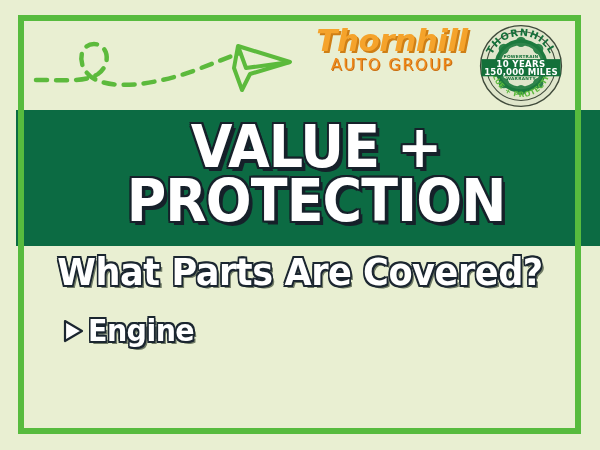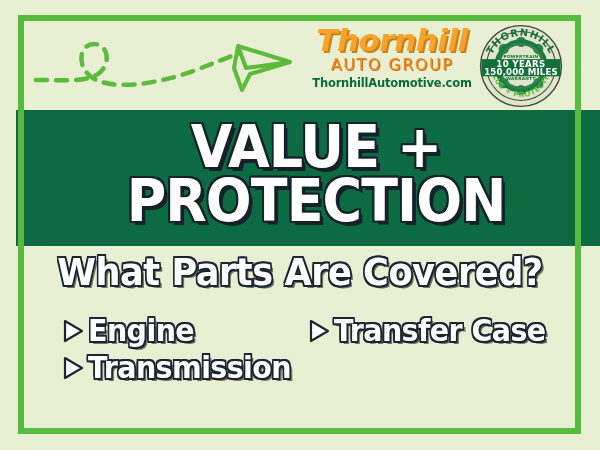--- a/index.html
+++ b/index.html
@@ -118,21 +118,20 @@
 
     <svg id="arrow-graphic" viewBox="0 0 270 80" xmlns="http://www.w3.org/2000/svg">
       <path d="M8 58 C 40 58, 58 60, 70 52 C 84 42, 80 22, 66 22 C 52 22, 48 42, 62 54 C 82 70, 130 62, 168 48 C 186 41, 198 36, 212 31" fill="none" stroke="#5cba3c" stroke-width="4.5" stroke-linecap="round" stroke-dasharray="11 9"></path>
       <path d="M210 24 L262 40 L222 52 L214 68 L206 46 Z" fill="none" stroke="#5cba3c" stroke-width="4" stroke-linejoin="round"></path>
       <path d="M210 24 L218 46 L262 40" fill="none" stroke="#5cba3c" stroke-width="4" stroke-linejoin="round"></path>
     </svg>
 
     <div id="logo-block">
       <div class="logo-thornhill">Thornhill</div>
       <div class="logo-autogroup">AUTO GROUP</div>
-      <div class="logo-url">ThornhillAutomotive.com</div>
     </div>
 
     <svg id="badge" viewBox="0 0 100 100" xmlns="http://www.w3.org/2000/svg">
       <defs>
         <path id="arcTop" d="M 13,52 A 37,37 0 0 1 87,52"></path>
         <path id="arcBot" d="M 16,52 A 34,34 0 0 0 84,52"></path>
       </defs>
       <circle cx="50" cy="50" r="48" fill="#dfe6cb"></circle>
       <circle cx="50" cy="50" r="47" fill="none" stroke="#3f4a3a" stroke-width="1.6"></circle>
       <circle cx="50" cy="50" r="40" fill="none" stroke="#3f4a3a" stroke-width="1.2"></circle>
@@ -177,34 +176,22 @@
 
   <div id="parts">
 
     <div class="parts-col" id="col-left">
       <div class="part-item">
         <svg class="bullet-tri" viewBox="0 0 22 26">
           <path d="M3 3 L20 13 L3 23 Z" fill="#ffffff" stroke="#1b2630" stroke-width="2.2" stroke-linejoin="round"></path>
         </svg>
         <span class="part-label outlined-soft">Engine</span>
       </div>
-      <div class="part-item">
-        <svg class="bullet-tri" viewBox="0 0 22 26">
-          <path d="M3 3 L20 13 L3 23 Z" fill="#ffffff" stroke="#1b2630" stroke-width="2.2" stroke-linejoin="round"></path>
-        </svg>
-        <span class="part-label outlined-soft">Transmission</span>
-      </div>
     </div>
 
     <div class="parts-col" id="col-right">
-      <div class="part-item">
-        <svg class="bullet-tri" viewBox="0 0 22 26">
-          <path d="M3 3 L20 13 L3 23 Z" fill="#ffffff" stroke="#1b2630" stroke-width="2.2" stroke-linejoin="round"></path>
-        </svg>
-        <span class="part-label outlined-soft">Transfer Case</span>
-      </div>
     </div>
 
   </div>
 
   <div id="frame"></div>
 
 </div>
 
 </body></html>

